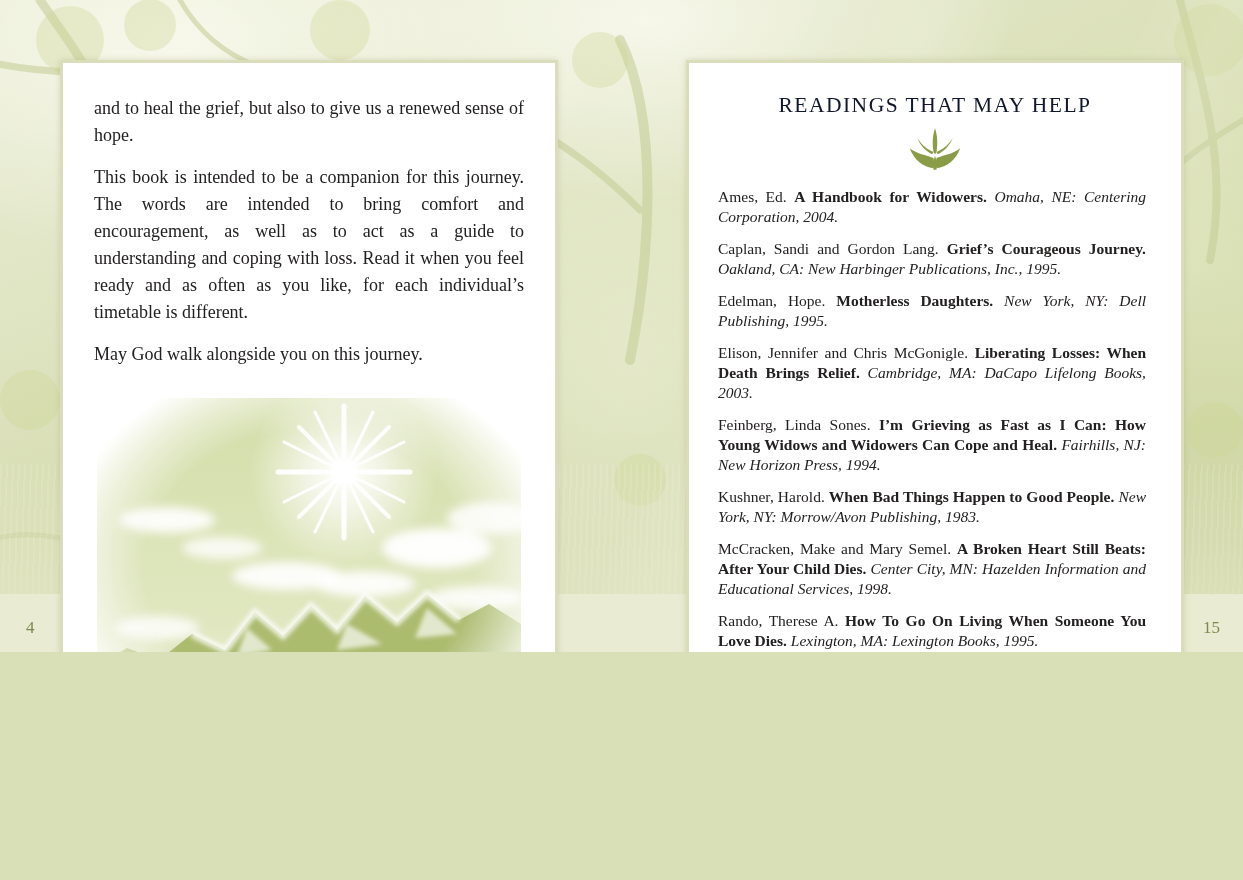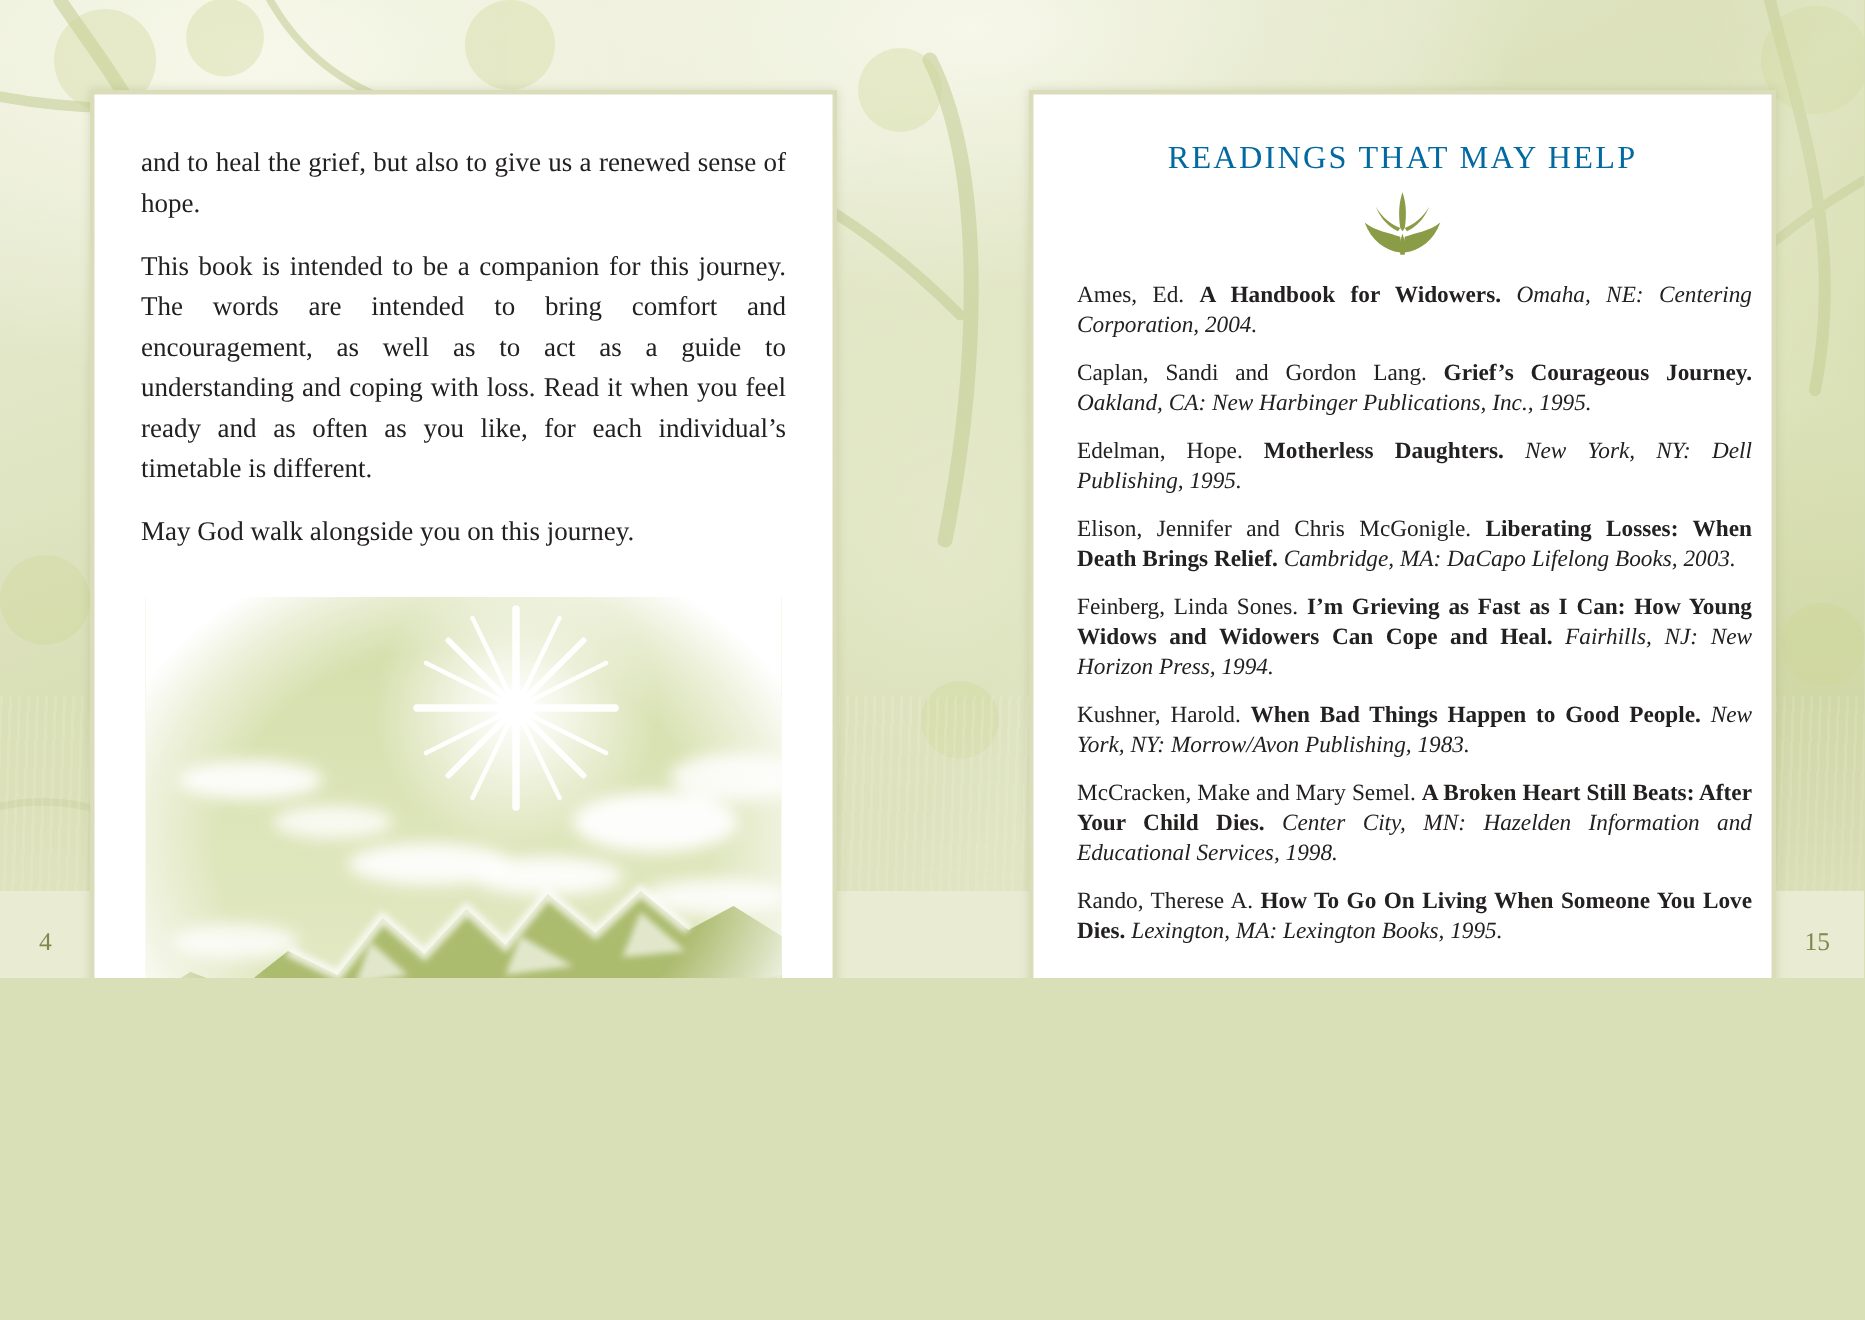--- a/index.html
+++ b/index.html
@@ -36,25 +36,25 @@
   .body-text{padding:32px 31px 0 31px;color:#232020;}
   .body-text p{margin:0 0 15px 0;font-size:18px;line-height:27px;text-align:justify;}
   .body-text p:last-child{margin-bottom:0;}
 
   .mountain-figure{margin:30px auto 0 auto;width:424px;height:356px;position:relative;}
   .mountain-figure svg{display:block;width:100%;height:100%;}
 
   
   .reading-head{
     margin:30px 0 0 0;text-align:center;font-size:21.5px;font-weight:normal;
-    letter-spacing:1.5px;color:#0369a1;
+    letter-spacing:1.5px;color:#0f172a;
   }
   .leaf-wrap{text-align:center;margin:9px 0 8px 0;height:48px;}
   .leaf-wrap svg{width:52px;height:44px;}
-  .entries{padding:4px 13px 0 29px;color:#232020;}
+  .entries{padding:4px 35px 0 29px;color:#232020;}
   .entries p{margin:0 0 12px 0;font-size:15.5px;line-height:20px;text-align:justify;}
   .entries .t{font-weight:bold;}
   .entries .pub{font-style:italic;}
 
   
   .folio{position:absolute;bottom:14px;font-size:17px;color:#7c8a4d;}
   .folio-left{left:26px;}
   .folio-right{right:23px;}
 </style>
 </head>

